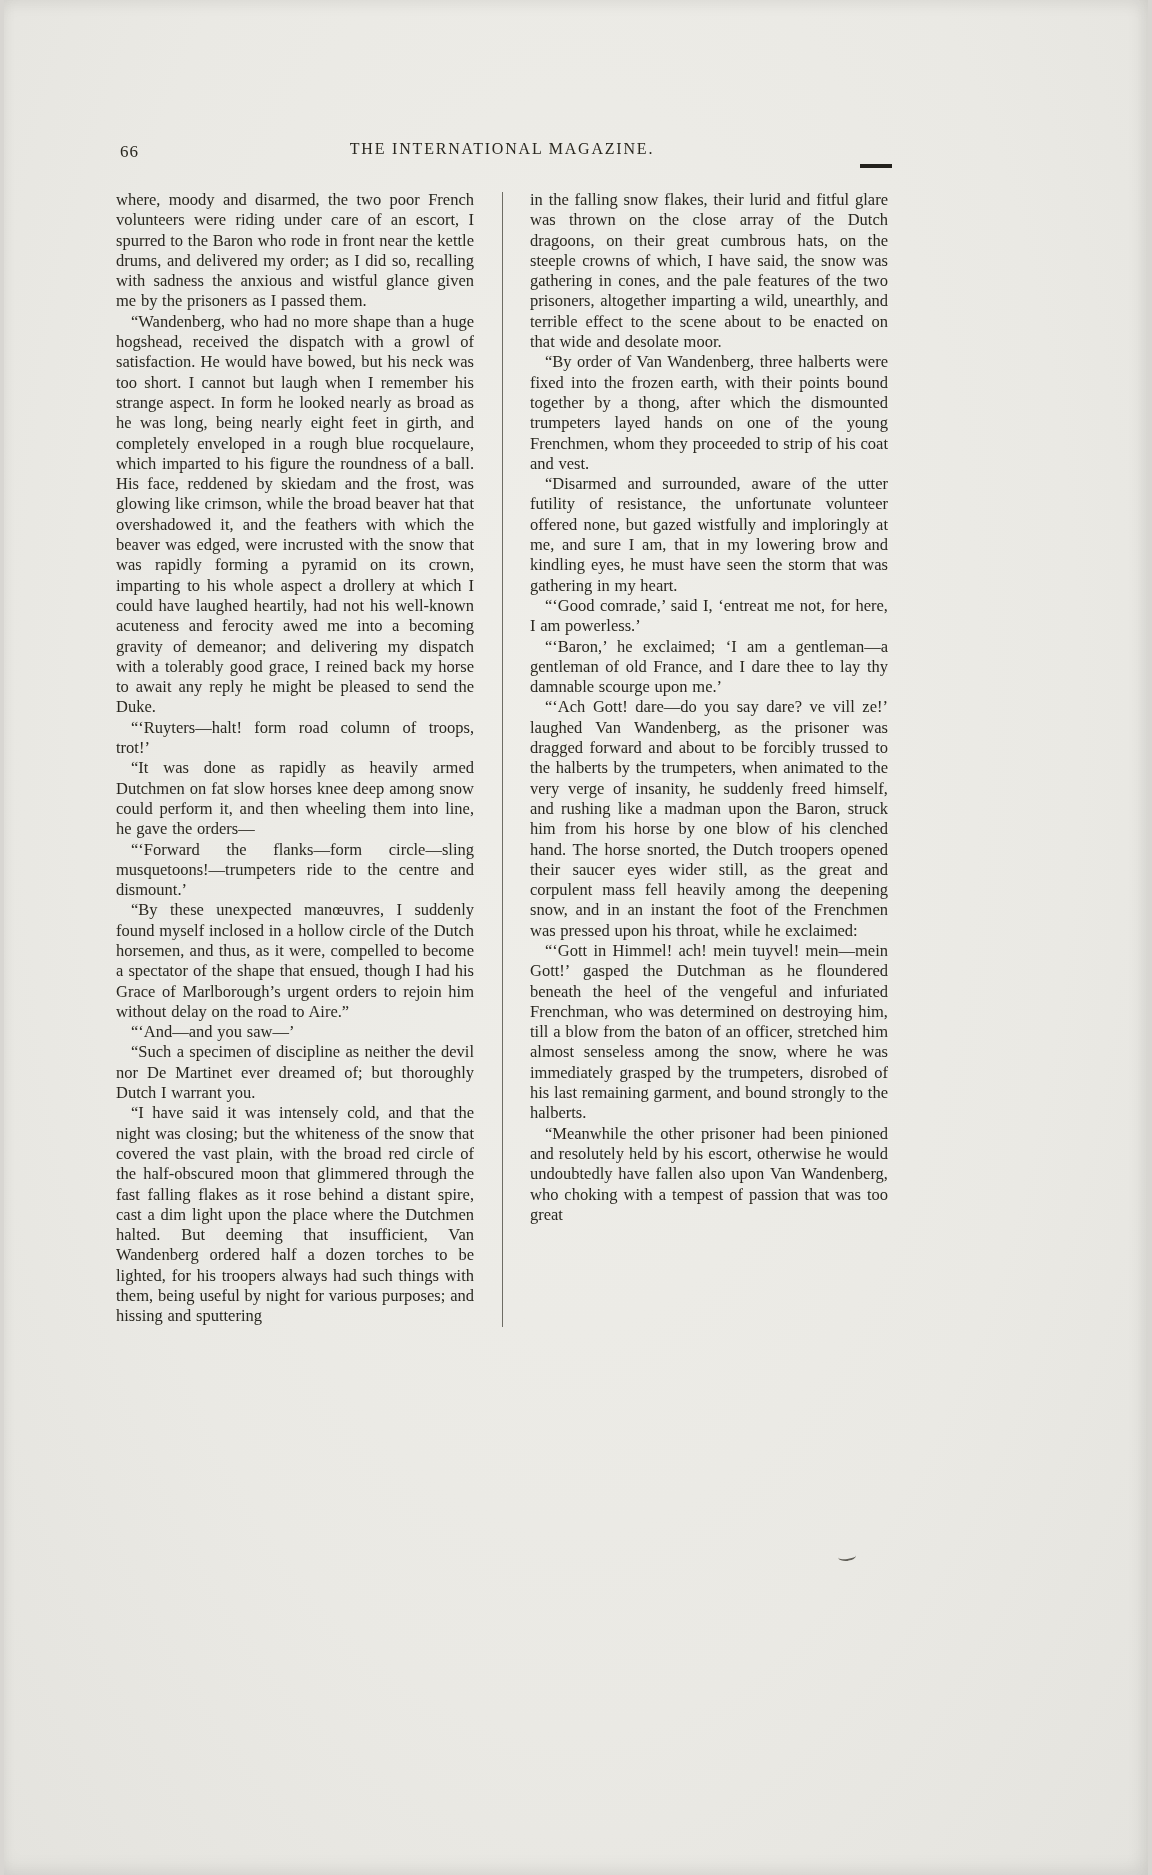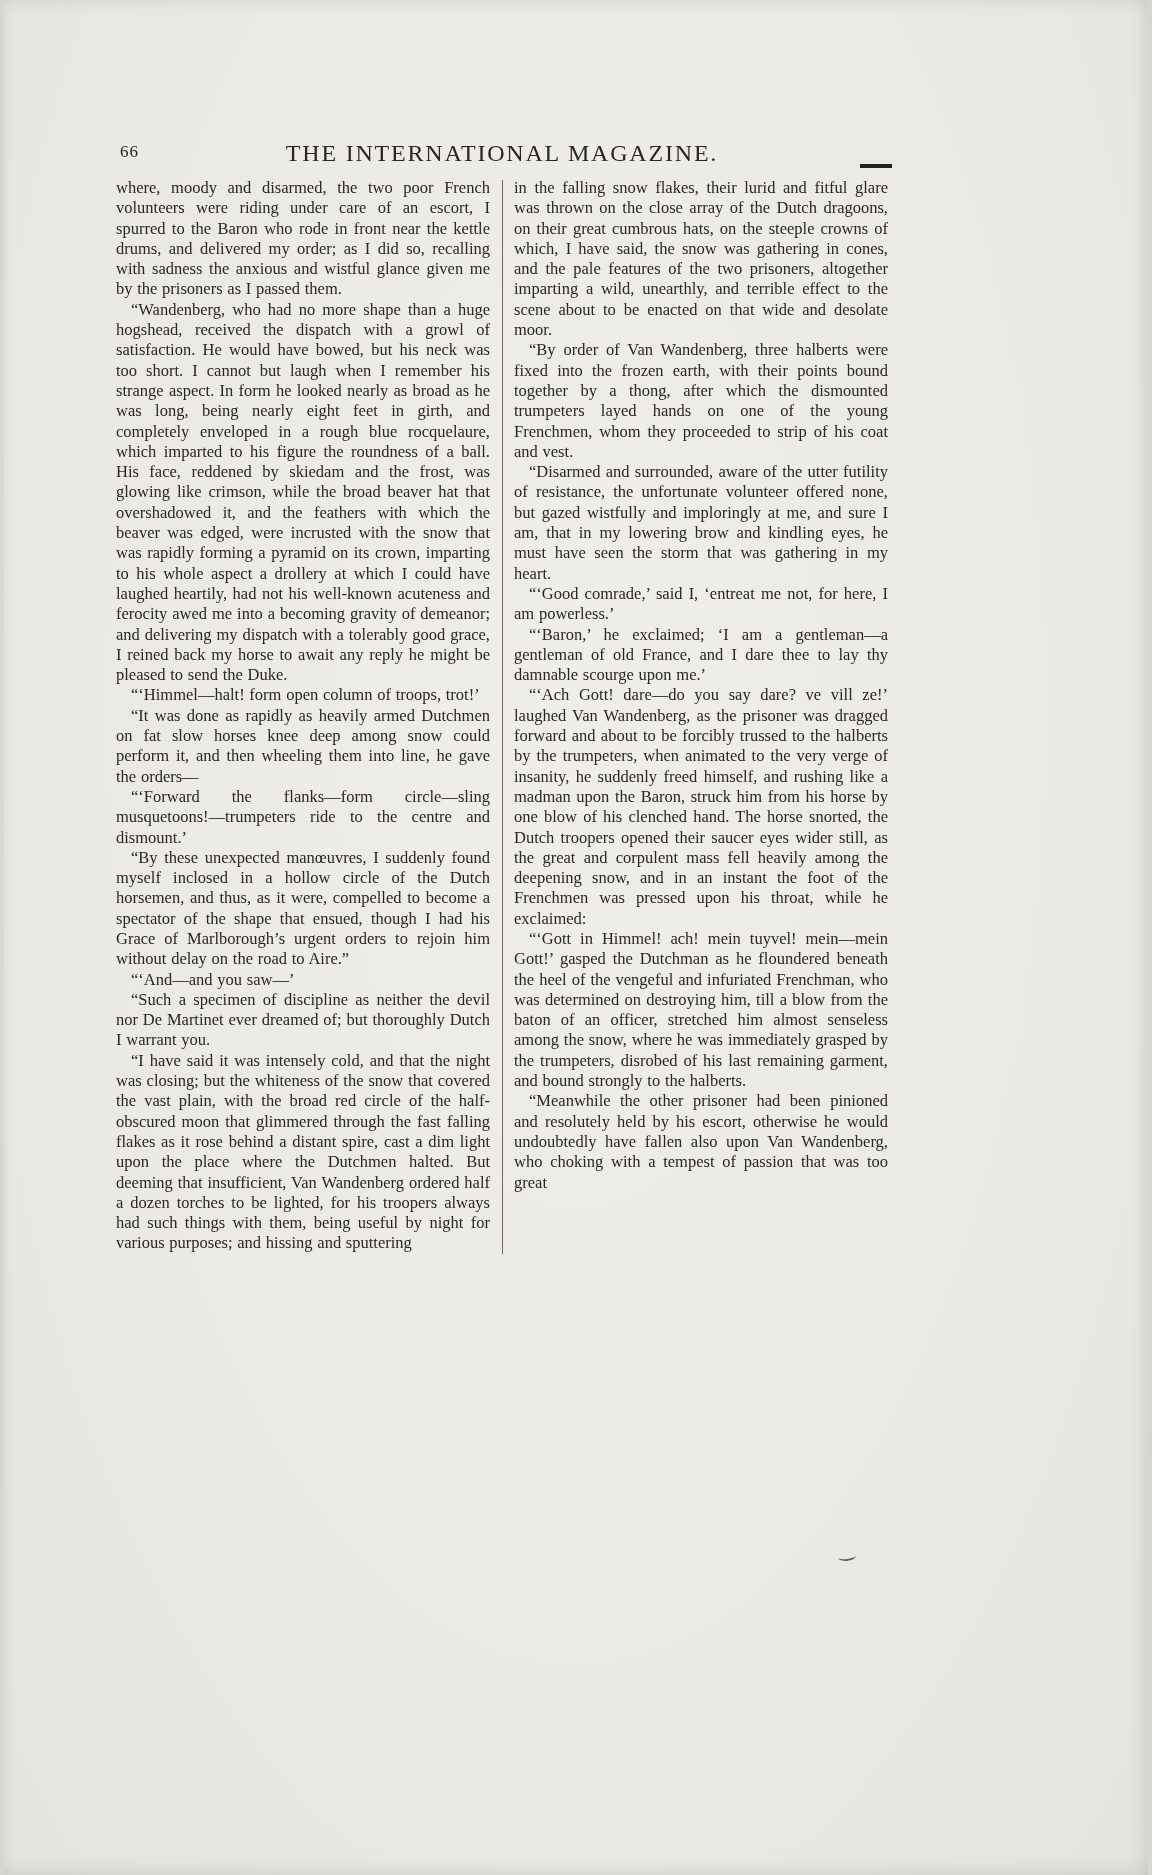--- a/index.html
+++ b/index.html
@@ -23,37 +23,38 @@
   .header { position: relative; height: 32px; }
   .page-num {
     position: absolute;
     left: 4px;
     top: 4px;
     font-size: 17px;
     letter-spacing: 1px;
   }
   .title {
     text-align: center;
-    font-size: 24px;
+    font-size: 16px;
     letter-spacing: 1.8px;
     padding-top: 2px;
     white-space: nowrap;
   }
   .printers-rule {
     position: absolute;
     right: -4px;
     top: 26px;
     width: 32px;
     height: 4px;
     background: #23211c;
   }
   .columns {
     display: flex;
-    margin-top: 8px;
+    margin-top: 20px;
     align-items: stretch;
+    gap: 16px;
   }
   .col {
     width: 374px;
     text-align: justify;
     font-size: 16.5px;
     line-height: 20.3px;
     word-spacing: 0.6px;
   }
   .col p { margin: 0; text-indent: 15px; }
   .col p.cont { text-indent: 0; }
@@ -84,21 +85,21 @@
       <span class="page-num">66</span>
       <div class="title">THE INTERNATIONAL MAGAZINE.</div>
       <div class="printers-rule"></div>
     </div>
 
     <div class="columns">
 
       <div class="col">
         <p class="cont">where, moody and disarmed, the two poor French volunteers were riding under care of an escort, I spurred to the Baron who rode in front near the kettle drums, and delivered my order; as I did so, recalling with sadness the anxious and wistful glance given me by the prisoners as I passed them.</p>
         <p>“Wandenberg, who had no more shape than a huge hogshead, received the dispatch with a growl of satisfaction. He would have bowed, but his neck was too short. I cannot but laugh when I remember his strange aspect. In form he looked nearly as broad as he was long, being nearly eight feet in girth, and completely enveloped in a rough blue rocquelaure, which imparted to his figure the roundness of a ball. His face, reddened by skiedam and the frost, was glowing like crimson, while the broad beaver hat that overshadowed it, and the feathers with which the beaver was edged, were incrusted with the snow that was rapidly forming a pyramid on its crown, imparting to his whole aspect a drollery at which I could have laughed heartily, had not his well-known acuteness and ferocity awed me into a becoming gravity of demeanor; and delivering my dispatch with a tolerably good grace, I reined back my horse to await any reply he might be pleased to send the Duke.</p>
-        <p>“‘Himmel—halt! form open column of troops, trot!’</p>
+        <p>“‘Ruyters—halt! form road column of troops, trot!’</p>
         <p>“It was done as rapidly as heavily armed Dutchmen on fat slow horses knee deep among snow could perform it, and then wheeling them into line, he gave the orders—</p>
         <p>“‘Forward the flanks—form circle—sling musquetoons!—trumpeters ride to the centre and dismount.’</p>
         <p>“By these unexpected manœuvres, I suddenly found myself inclosed in a hollow circle of the Dutch horsemen, and thus, as it were, compelled to become a spectator of the shape that ensued, though I had his Grace of Marlborough’s urgent orders to rejoin him without delay on the road to Aire.”</p>
         <p>“‘And—and you saw—’</p>
         <p>“Such a specimen of discipline as neither the devil nor De Martinet ever dreamed of; but thoroughly Dutch I warrant you.</p>
         <p>“I have said it was intensely cold, and that the night was closing; but the whiteness of the snow that covered the vast plain, with the broad red circle of the half-obscured moon that glimmered through the fast falling flakes as it rose behind a distant spire, cast a dim light upon the place where the Dutchmen halted. But deeming that insufficient, Van Wandenberg ordered half a dozen torches to be lighted, for his troopers always had such things with them, being useful by night for various purposes; and hissing and sputtering</p>
       </div>
 
       <div class="divider"></div>
 

